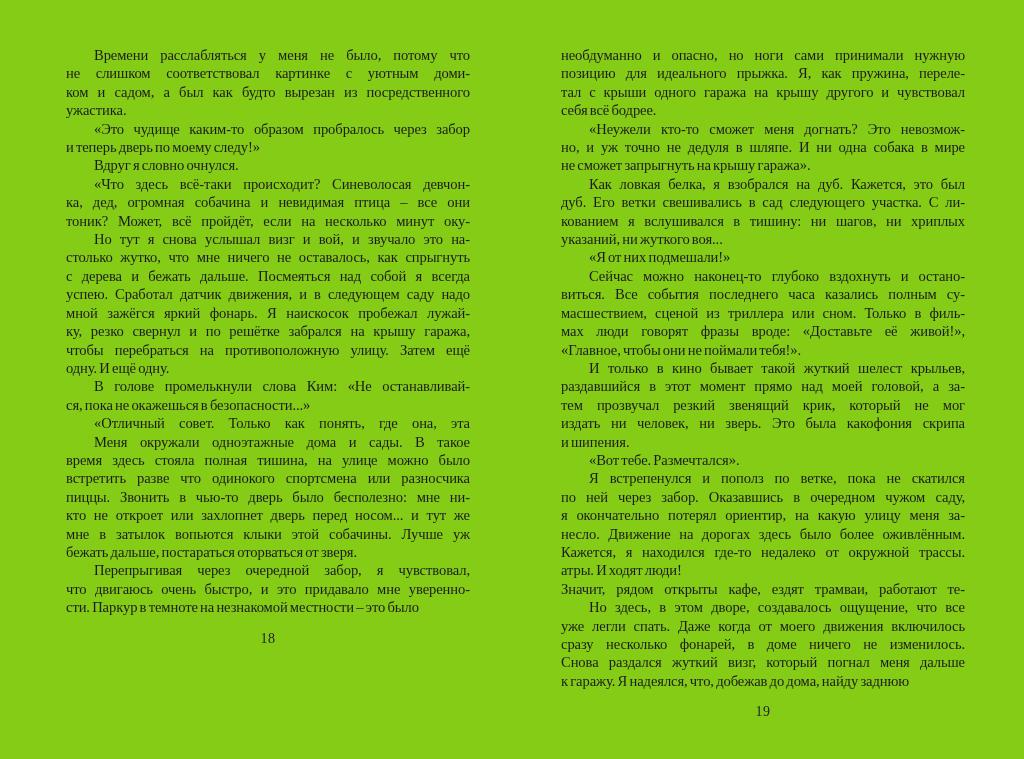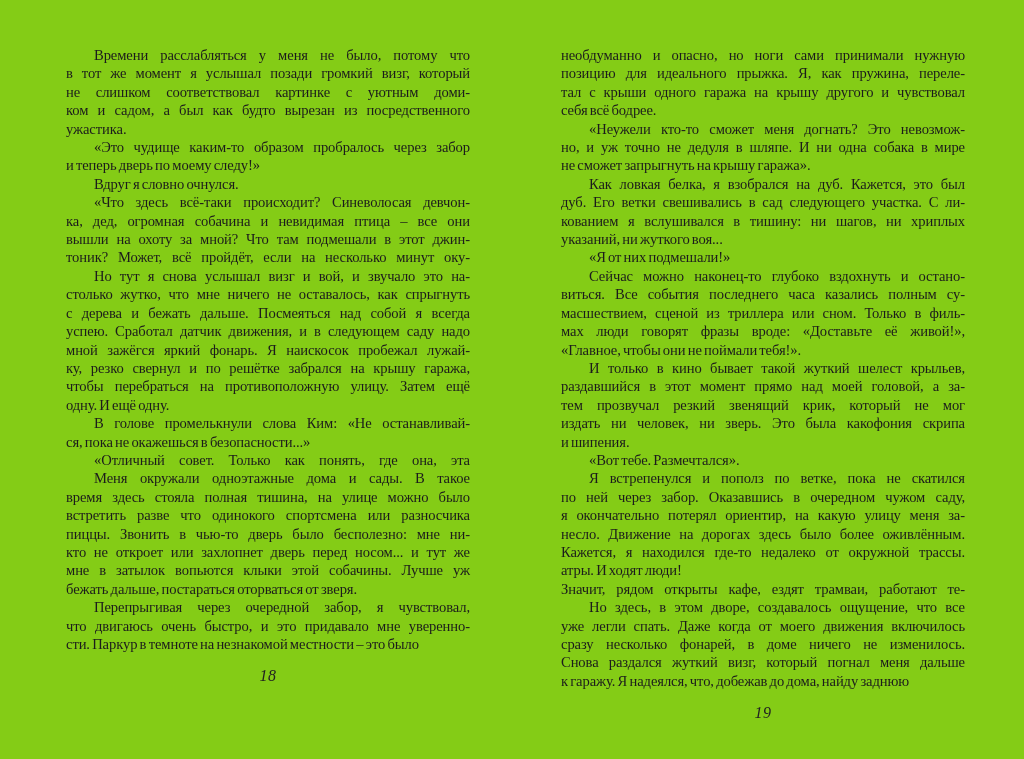--- a/index.html
+++ b/index.html
@@ -38,44 +38,41 @@
   }
   .line.last {
     text-align-last: left;
   }
   .line.indent {
     text-indent: 28px;
   }
   .page-number {
     margin-top: 14px;
     text-align: center;
-    font-size: 16px;
+    font-size: 14px;
     letter-spacing: 0.5px;
     color: #222222;
-    font-style: italic;
   }
 </style>
 </head>
 <body>
 
 <div class="book-spread">
 
   <div class="page-column left">
     <div class="page-text">
         <div class="line indent">Времени расслабляться у меня не было, потому что</div>
-        <div class="line">в тот же момент я услышал позади громкий визг, который</div>
         <div class="line">не слишком соответствовал картинке с уютным доми-</div>
         <div class="line">ком и садом, а был как будто вырезан из посредственного</div>
         <div class="line last">ужастика.</div>
         <div class="line indent">«Это чудище каким-то образом пробралось через забор</div>
         <div class="line last">и теперь дверь по моему следу!»</div>
         <div class="line last indent">Вдруг я словно очнулся.</div>
         <div class="line indent">«Что здесь всё-таки происходит? Синеволосая девчон-</div>
         <div class="line">ка, дед, огромная собачина и невидимая птица – все они</div>
-        <div class="line">вышли на охоту за мной? Что там подмешали в этот джин-</div>
         <div class="line">тоник? Может, всё пройдёт, если на несколько минут оку-</div>
         <div class="line indent">Но тут я снова услышал визг и вой, и звучало это на-</div>
         <div class="line">столько жутко, что мне ничего не оставалось, как спрыгнуть</div>
         <div class="line">с дерева и бежать дальше. Посмеяться над собой я всегда</div>
         <div class="line">успею. Сработал датчик движения, и в следующем саду надо</div>
         <div class="line">мной зажёгся яркий фонарь. Я наискосок пробежал лужай-</div>
         <div class="line">ку, резко свернул и по решётке забрался на крышу гаража,</div>
         <div class="line">чтобы перебраться на противоположную улицу. Затем ещё</div>
         <div class="line last">одну. И ещё одну.</div>
         <div class="line indent">В голове промелькнули слова Ким: «Не останавливай-</div>

